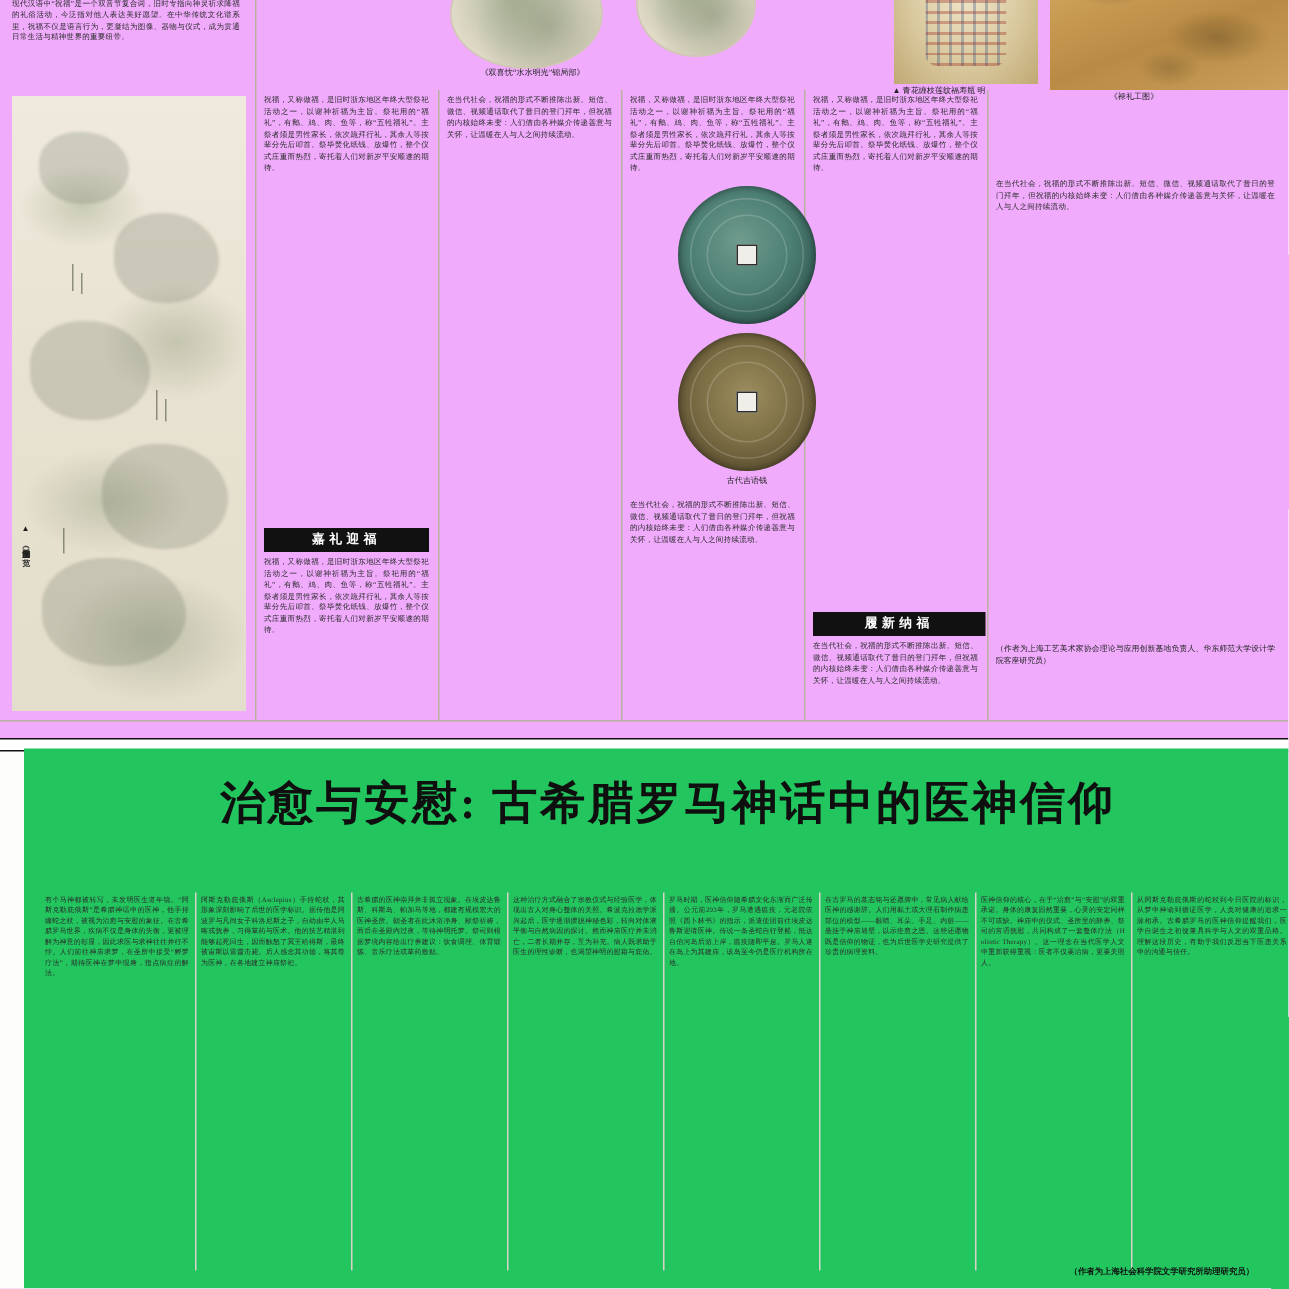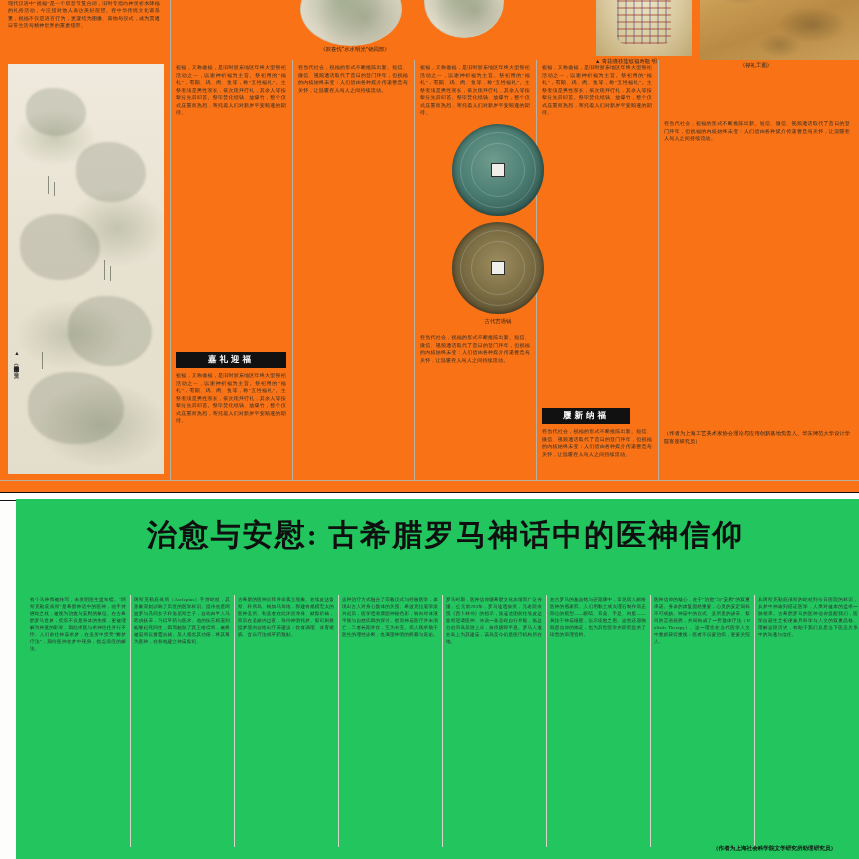--- a/index.html
+++ b/index.html
@@ -7,21 +7,21 @@
     width:859px;height:859px;
     background:#ffffff;
     font-family:"Liberation Serif",serif;
     color:#1a1a1a;
     overflow:hidden;
     position:relative;
   }
   .page{position:relative;width:859px;height:859px;overflow:hidden;background:#fdfdfb;}
 
   
-  .top{position:relative;width:859px;height:492px;overflow:hidden;background:#f97316;}
+  .top{position:relative;width:859px;height:492px;overflow:hidden;background:#f0abfc;}
   .htext{
     font-size:5.2px;
     line-height:1.5;
     letter-spacing:.2px;
     color:#2b2b2b;
     text-align:justify;
     overflow:hidden;
     word-break:break-all;
   }
 
@@ -241,21 +241,21 @@
       <div class="knob"></div>
     </div>
     <div class="cap-h" style="left:452px;top:318px;width:92px;">古代吉语钱</div>
     <div class="col" style="left:420px;top:334px;width:110px;height:144px;">
       <div class="htext">在当代社会，祝福的形式不断推陈出新。短信、微信、视频通话取代了昔日的登门拜年，但祝福的内核始终未变：人们借由各种媒介传递善意与关怀，让温暖在人与人之间持续流动。</div>
     </div>
 
     <div class="col" style="left:542px;top:64px;width:110px;height:336px;">
       <div class="htext">祝福，又称做福，是旧时浙东地区年终大型祭祀活动之一，以谢神祈福为主旨。祭祀用的“福礼”，有鹅、鸡、肉、鱼等，称“五牲福礼”。主祭者须是男性家长，依次跪拜行礼，其余人等按辈分先后叩首。祭毕焚化纸钱、放爆竹，整个仪式庄重而热烈，寄托着人们对新岁平安顺遂的期待。</div>
     </div>
-    <div class="sec-head" style="left:542px;top:408px;width:88px;">履新纳福</div>
+    <div class="sec-head" style="left:542px;top:408px;width:115px;">履新纳福</div>
     <div class="col" style="left:542px;top:428px;width:110px;height:50px;">
       <div class="htext">在当代社会，祝福的形式不断推陈出新。短信、微信、视频通话取代了昔日的登门拜年，但祝福的内核始终未变：人们借由各种媒介传递善意与关怀，让温暖在人与人之间持续流动。</div>
     </div>
 
     <div class="col" style="left:664px;top:120px;width:186px;height:300px;">
       <div class="htext">在当代社会，祝福的形式不断推陈出新。短信、微信、视频通话取代了昔日的登门拜年，但祝福的内核始终未变：人们借由各种媒介传递善意与关怀，让温暖在人与人之间持续流动。</div>
     </div>
     <div class="byline" style="left:664px;top:430px;width:186px;">（作者为上海工艺美术家协会理论与应用创新基地负责人、华东师范大学设计学院客座研究员）</div>
 
     <div class="rule-h" style="left:0;top:480px;width:859px;"></div>

